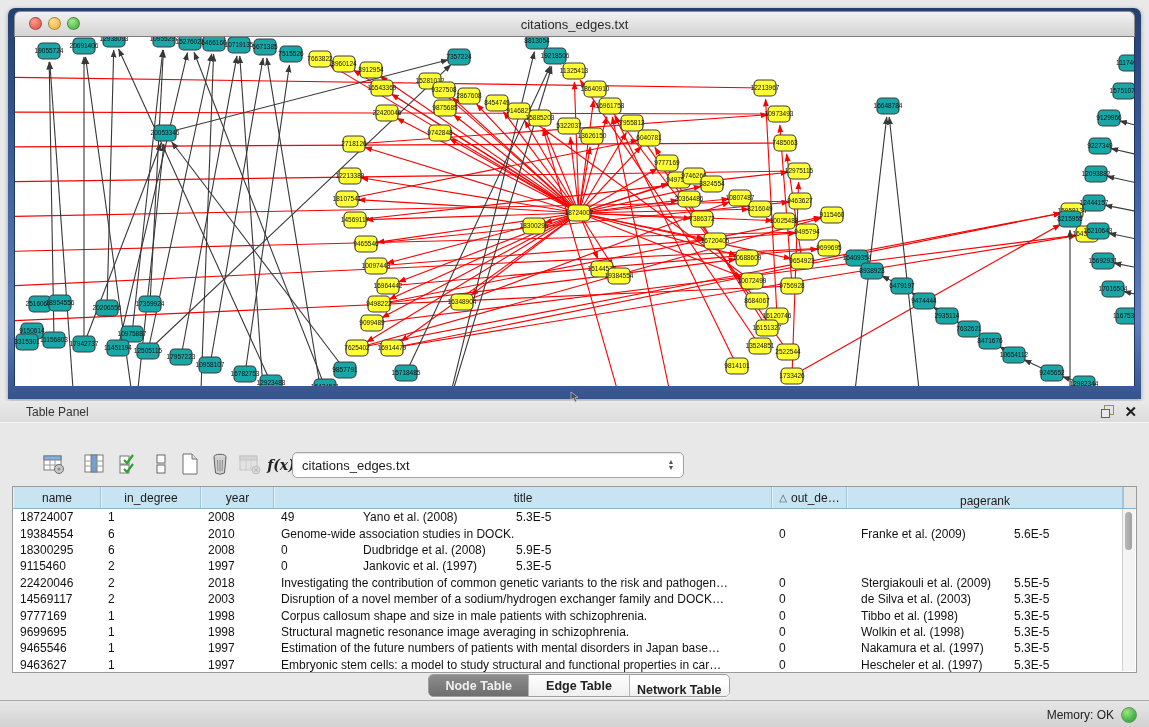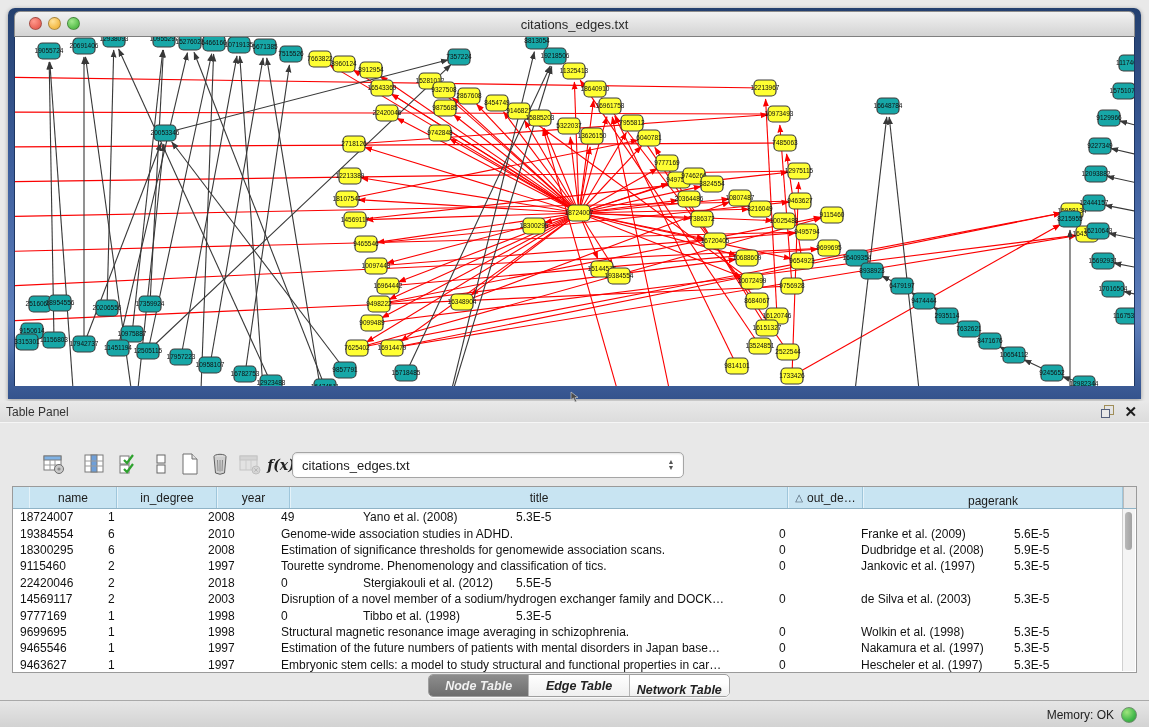--- a/index.html
+++ b/index.html
@@ -22,57 +22,57 @@
   .light.green{background:radial-gradient(circle at 35% 30%,#a1e88d,#61c454 60%,#4ba63f);}
   .net-canvas{flex:1;background:#ffffff;border-left:1px solid #1d3561;border-right:1px solid #1d3561;
     overflow:hidden;position:relative;}
   .net-canvas svg{display:block;}
   
   .resize-cursor{position:absolute;left:569px;top:391px;width:12px;height:12px;z-index:5;}
   
   .panel-header{position:absolute;left:0;top:401px;width:1149px;height:21px;
     background:linear-gradient(180deg,#e9e9e9,#dcdcdc);border-bottom:1px solid #c6c6c6;
     display:flex;align-items:center;}
-  .panel-header .ph-title{font-size:12px;color:#333;margin-left:6px;}
+  .panel-header .ph-title{font-size:12px;color:#333;margin-left:26px;}
   .ph-actions{margin-left:auto;display:flex;align-items:center;gap:10px;margin-right:12px;}
   .float-icon{width:13px;height:13px;position:relative;display:inline-block;}
   .float-icon .sq-back{position:absolute;right:0;top:0;width:8px;height:8px;border:1px solid #a08e58;}
   .float-icon .sq-front{position:absolute;left:0;bottom:0;width:7px;height:7px;border:1px solid #55607c;background:#e9e9e9;}
   .close-x{font-size:15px;font-weight:bold;color:#1c1c1c;line-height:13px;cursor:default;}
   .panel-body{position:absolute;left:0;top:422px;width:1149px;height:278px;background:#e8e8e8;
     border-top:1px solid #f6f6f6;}
   
   .toolbar{position:absolute;left:0;top:28px;height:28px;width:100%;}
   .tb-btn{position:absolute;top:0;width:28px;height:28px;border:none;background:transparent;padding:0;}
   .fx{font-family:"DejaVu Serif",serif;font-style:italic;font-weight:bold;font-size:14px;color:#222;}
   .combo{position:absolute;left:292px;top:1px;width:390px;height:24px;background:#ffffff;
     border:1px solid #a5a5a5;border-radius:5px;box-shadow:inset 0 1px 2px rgba(0,0,0,.12);
     display:flex;align-items:center;}
   .combo .combo-text{font-size:13px;color:#1c1c1c;margin-left:9px;flex:1;}
   .combo .stepper{width:16px;height:100%;display:flex;flex-direction:column;align-items:center;justify-content:center;
     color:#555;font-size:7px;line-height:6px;margin-right:4px;}
   
   .table-wrap{position:absolute;left:12px;top:63px;width:1125px;height:187px;
     background:#ffffff;border:1px solid #9a9a9a;box-sizing:border-box;overflow:hidden;}
-  .thead{display:flex;height:21px;background:#c8e4f2;border-bottom:1px solid #8fb3c6;padding-left:16px;}
+  .thead{display:flex;height:21px;background:#c8e4f2;border-bottom:1px solid #8fb3c6;}
   .th{box-sizing:border-box;border-right:1px solid #9fc6db;border-left:1px solid #e4f2f9;
     font-size:12px;color:#1b1b1b;display:flex;align-items:center;justify-content:center;gap:4px;overflow:hidden;white-space:nowrap;}
   .th .sort-tri{font-size:10px;color:#456;}
   .corner{flex:0 0 12px;background:#e6e6e6;border-left:1px solid #bbb;}
   .tbody{position:relative;}
   .trow{display:flex;height:16.4px;align-items:center;background:#fff;}
   .td{box-sizing:border-box;padding-left:7px;font-size:12px;color:#111;
     overflow:hidden;white-space:nowrap;text-overflow:clip;}
   .c0{flex:0 0 88px;} .c1{flex:0 0 100px;} .c2{flex:0 0 73px;} .c3{flex:0 0 498px;}
   .c4{flex:0 0 75px;} .c5{flex:0 0 160px;padding-left:14px;} .c6{flex:1;align-items:flex-end;}
   .vscroll{position:absolute;right:1px;top:22px;width:12px;bottom:1px;background:#f4f4f4;border-left:1px solid #d0d0d0;}
   .vthumb{position:absolute;left:2px;top:3px;width:7px;height:38px;background:linear-gradient(90deg,#b9b9b9,#a2a2a2);border-radius:4px;}
   
   .tabs{position:absolute;left:428px;top:251px;width:300px;height:21px;display:flex;
-    border:1px solid #9e9e9e;border-radius:5px;overflow:hidden;background:#fff;box-shadow:0 1px 0 rgba(255,255,255,.7);font-style:italic;}
+    border:1px solid #9e9e9e;border-radius:5px;overflow:hidden;background:#fff;box-shadow:0 1px 0 rgba(255,255,255,.7);}
   .tab{flex:1;display:flex;align-items:center;justify-content:center;font-size:12.5px;font-weight:bold;
     color:#222;background:linear-gradient(180deg,#ffffff,#efefef);border-right:1px solid #b5b5b5;}
   .tab:last-child{border-right:none;margin-top:8px;}
   .tab.sel{background:linear-gradient(180deg,#8d8d8d,#6e6e6e);color:#f1f1f1;}
   
   .statusbar{position:absolute;left:0;top:700px;width:1149px;height:27px;
     background:linear-gradient(180deg,#e6e6e6,#d2d2d2);border-top:1px solid #a9a9a9;
     display:flex;align-items:center;}
   .mem{margin-left:auto;display:flex;align-items:center;gap:7px;margin-right:12px;}
   .mem-label{font-size:12px;color:#222;}
@@ -594,64 +594,64 @@
           <div class="td c1">1</div>
           <div class="td c2">2008</div>
           <div class="td c4">49</div>
           <div class="td c5">Yano et al. (2008)</div>
           <div class="td c6">5.3E-5</div>
         </div>
         <div class="trow">
           <div class="td c0">19384554</div>
           <div class="td c1">6</div>
           <div class="td c2">2010</div>
-          <div class="td c3">Genome-wide association studies in ADHD.</div>
+          <div class="td c3">Genome-wide association studies in DOCK.</div>
           <div class="td c4">0</div>
           <div class="td c5">Franke et al. (2009)</div>
           <div class="td c6">5.6E-5</div>
         </div>
         <div class="trow">
           <div class="td c0">18300295</div>
           <div class="td c1">6</div>
           <div class="td c2">2008</div>
-          <div class="td c3">Estimation of significance thresholds for genomewide association scans.</div>
           <div class="td c4">0</div>
           <div class="td c5">Dudbridge et al. (2008)</div>
           <div class="td c6">5.9E-5</div>
         </div>
         <div class="trow">
           <div class="td c0">9115460</div>
           <div class="td c1">2</div>
           <div class="td c2">1997</div>
-          <div class="td c3">Tourette syndrome. Phenomenology and classification of tics.</div>
           <div class="td c4">0</div>
           <div class="td c5">Jankovic et al. (1997)</div>
           <div class="td c6">5.3E-5</div>
         </div>
         <div class="trow">
           <div class="td c0">22420046</div>
           <div class="td c1">2</div>
           <div class="td c2">2018</div>
-          <div class="td c4">0</div>
-          <div class="td c5">Stergiakouli et al. (2012)</div>
+          <div class="td c3">Investigating the contribution of common genetic variants to the risk and pathogen…</div>
+          <div class="td c4">0</div>
+          <div class="td c5">Stergiakouli et al. (2009)</div>
           <div class="td c6">5.5E-5</div>
         </div>
         <div class="trow">
           <div class="td c0">14569117</div>
           <div class="td c1">2</div>
           <div class="td c2">2003</div>
           <div class="td c3">Disruption of a novel member of a sodium/hydrogen exchanger family and DOCK…</div>
           <div class="td c4">0</div>
           <div class="td c5">de Silva et al. (2003)</div>
           <div class="td c6">5.3E-5</div>
         </div>
         <div class="trow">
           <div class="td c0">9777169</div>
           <div class="td c1">1</div>
           <div class="td c2">1998</div>
+          <div class="td c3">Corpus callosum shape and size in male patients with schizophrenia.</div>
           <div class="td c4">0</div>
           <div class="td c5">Tibbo et al. (1998)</div>
           <div class="td c6">5.3E-5</div>
         </div>
         <div class="trow">
           <div class="td c0">9699695</div>
           <div class="td c1">1</div>
           <div class="td c2">1998</div>
           <div class="td c3">Structural magnetic resonance image averaging in schizophrenia.</div>
           <div class="td c4">0</div>

